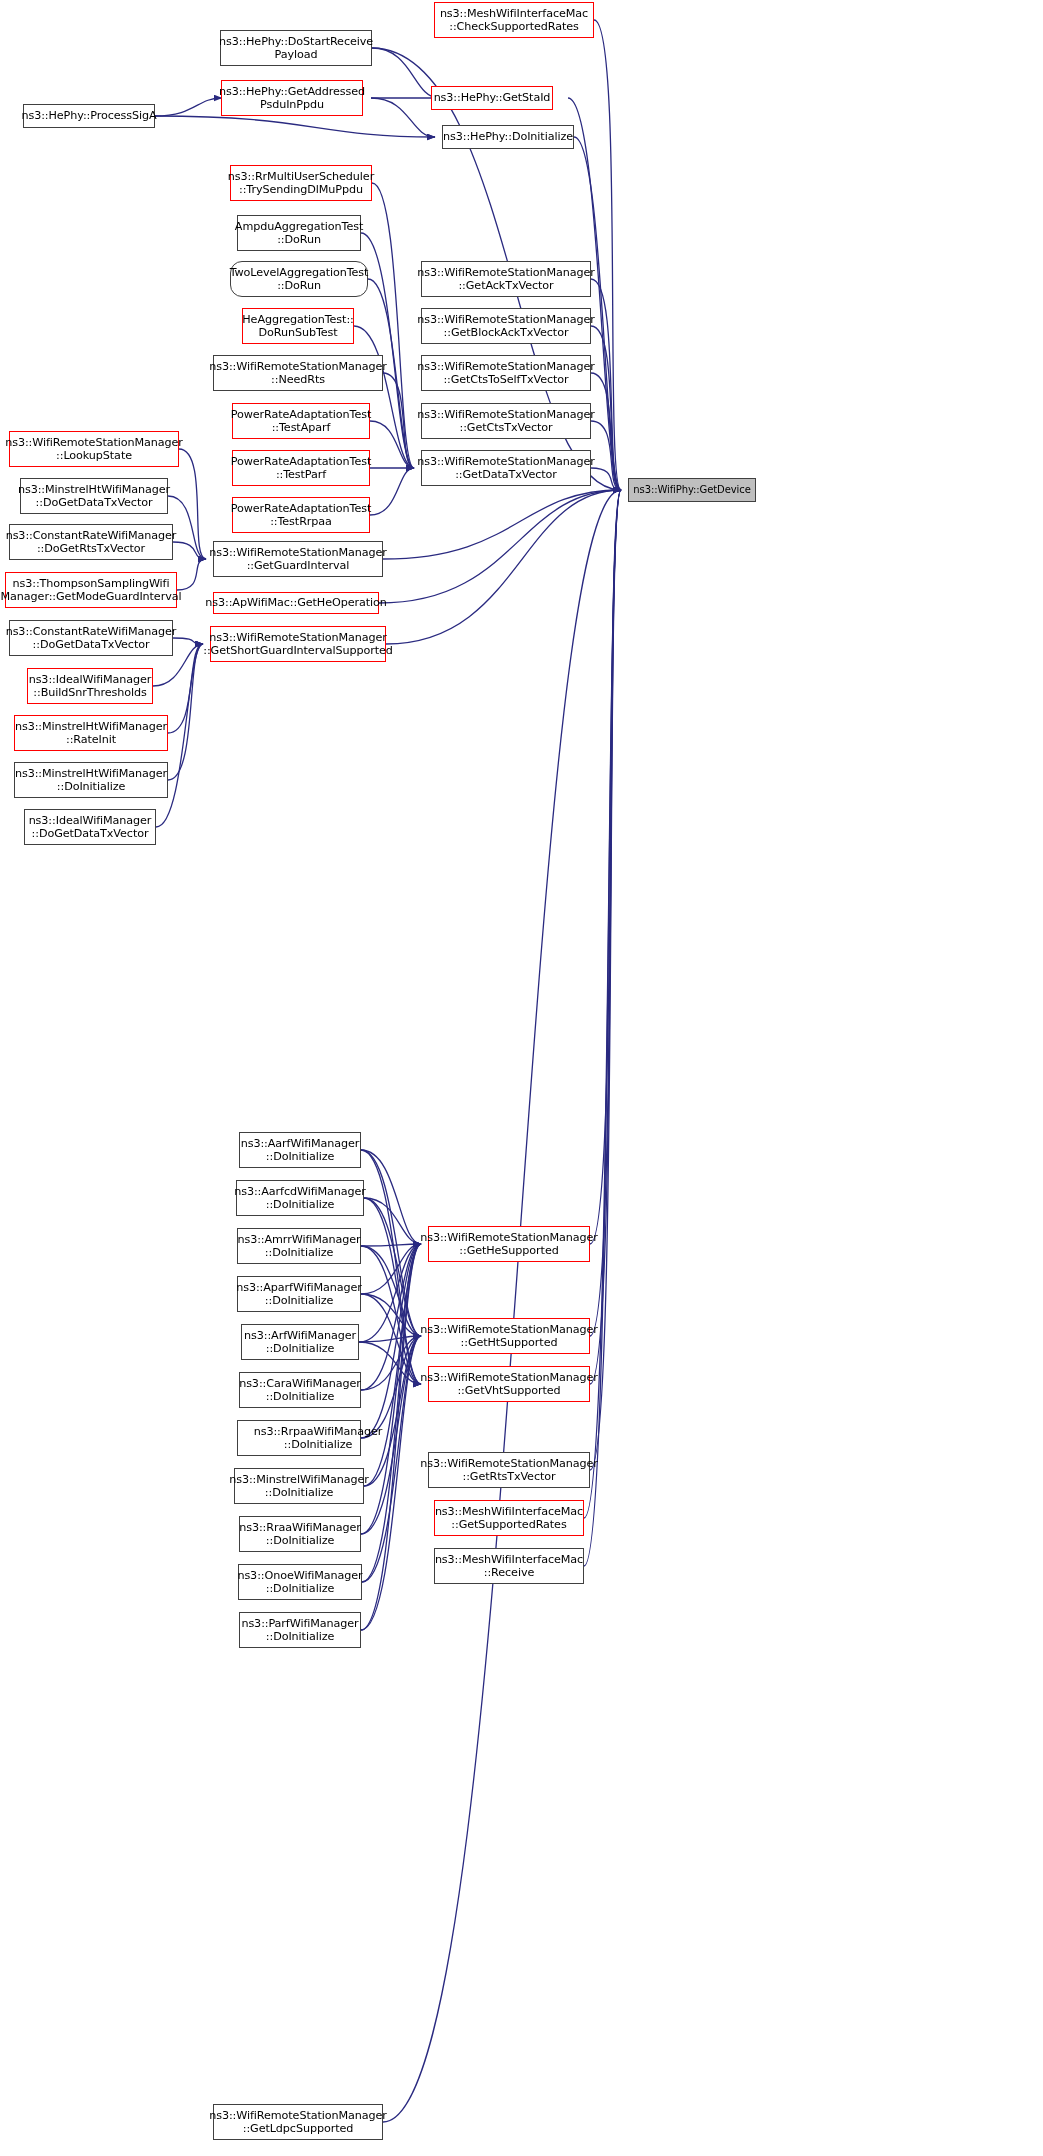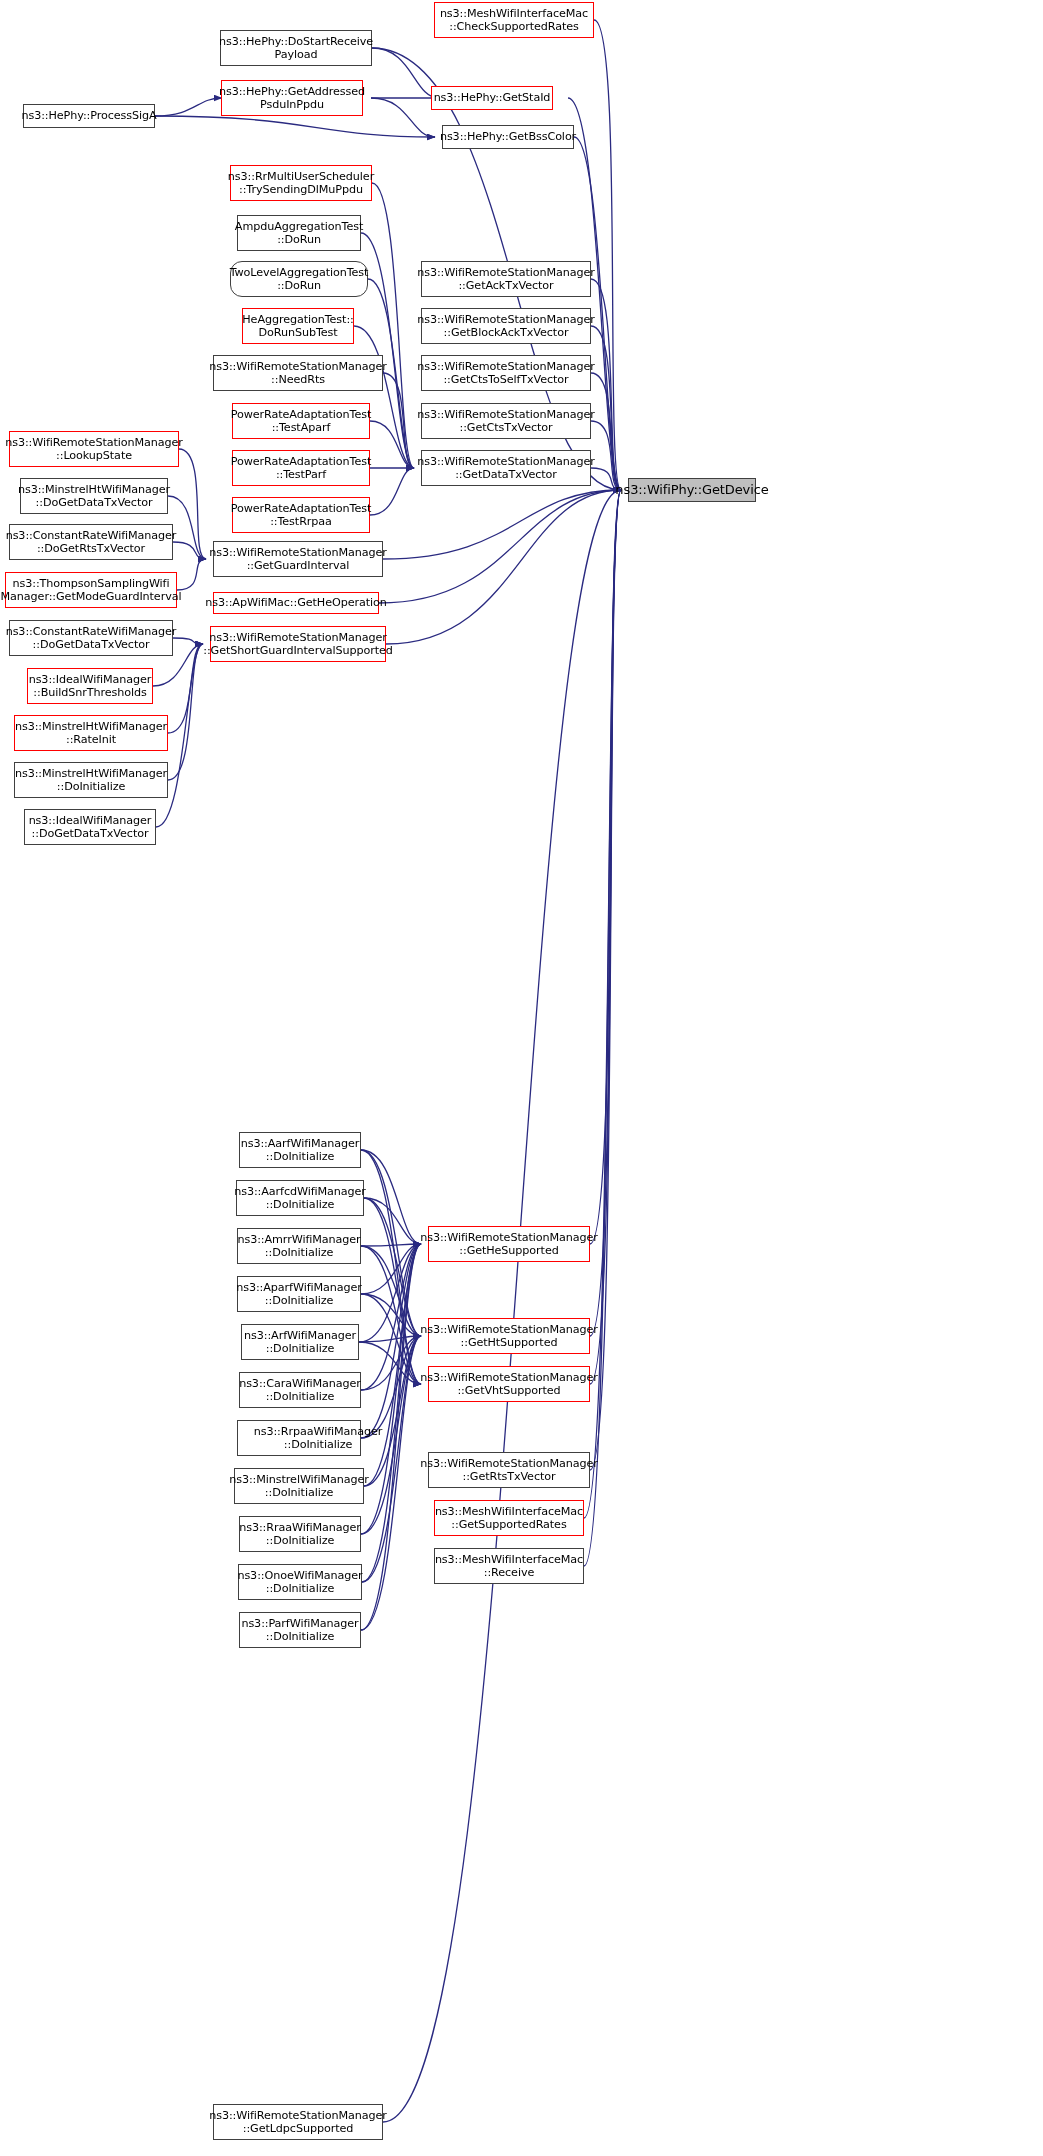--- a/index.html
+++ b/index.html
@@ -41,21 +41,21 @@
     padding: 0 2px;
     white-space: pre-line;
     z-index: 5;
   }
   .node.red {
     border-color: #ff0000;
   }
   .node.current {
     background: #bfbfbf;
     border-color: #404040;
-    font-size: 13px;
+    font-size: 10px;
   }
 </style>
 </head>
 <body>
 
 <div id="graph">
   <svg id="edges" viewBox="0 0 1043 2156">
     <defs>
       <marker id="arrow" markerWidth="9" markerHeight="7" refX="8.5" refY="3.5" orient="auto" markerUnits="userSpaceOnUse">
         <polygon points="0 0, 9 3.5, 0 7" fill="#2a2a80"></polygon>
@@ -134,21 +134,21 @@
   </svg>
   <div id="node-layer">
       <div class="node" style="left: 220px; top: 30px; width: 152px; height: 36px;">ns3::HePhy::DoStartReceive
 Payload</div>
       <div class="node red" style="left: 434px; top: 2px; width: 160px; height: 36px;">ns3::MeshWifiInterfaceMac
 ::CheckSupportedRates</div>
       <div class="node red" style="left: 221px; top: 80px; width: 142px; height: 36px;">ns3::HePhy::GetAddressed
 PsduInPpdu</div>
       <div class="node red" style="left: 431px; top: 86px; width: 122px; height: 24px;">ns3::HePhy::GetStaId</div>
       <div class="node" style="left: 23px; top: 104px; width: 132px; height: 24px;">ns3::HePhy::ProcessSigA</div>
-      <div class="node" style="left: 442px; top: 125px; width: 132px; height: 24px;">ns3::HePhy::GetBssColor</div>
+      <div class="node" style="left: 442px; top: 125px; width: 132px; height: 24px;">ns3::HePhy::DoInitialize</div>
       <div class="node red" style="left: 230px; top: 165px; width: 142px; height: 36px;">ns3::RrMultiUserScheduler
 ::TrySendingDlMuPpdu</div>
       <div class="node" style="left: 237px; top: 215px; width: 124px; height: 36px;">AmpduAggregationTest
 ::DoRun</div>
       <div class="node" style="left: 230px; top: 261px; width: 138px; height: 36px; border-radius: 12px;">TwoLevelAggregationTest
 ::DoRun</div>
       <div class="node red" style="left: 242px; top: 308px; width: 112px; height: 36px;">HeAggregationTest::
 DoRunSubTest</div>
       <div class="node" style="left: 213px; top: 355px; width: 170px; height: 36px;">ns3::WifiRemoteStationManager
 ::NeedRts</div>

